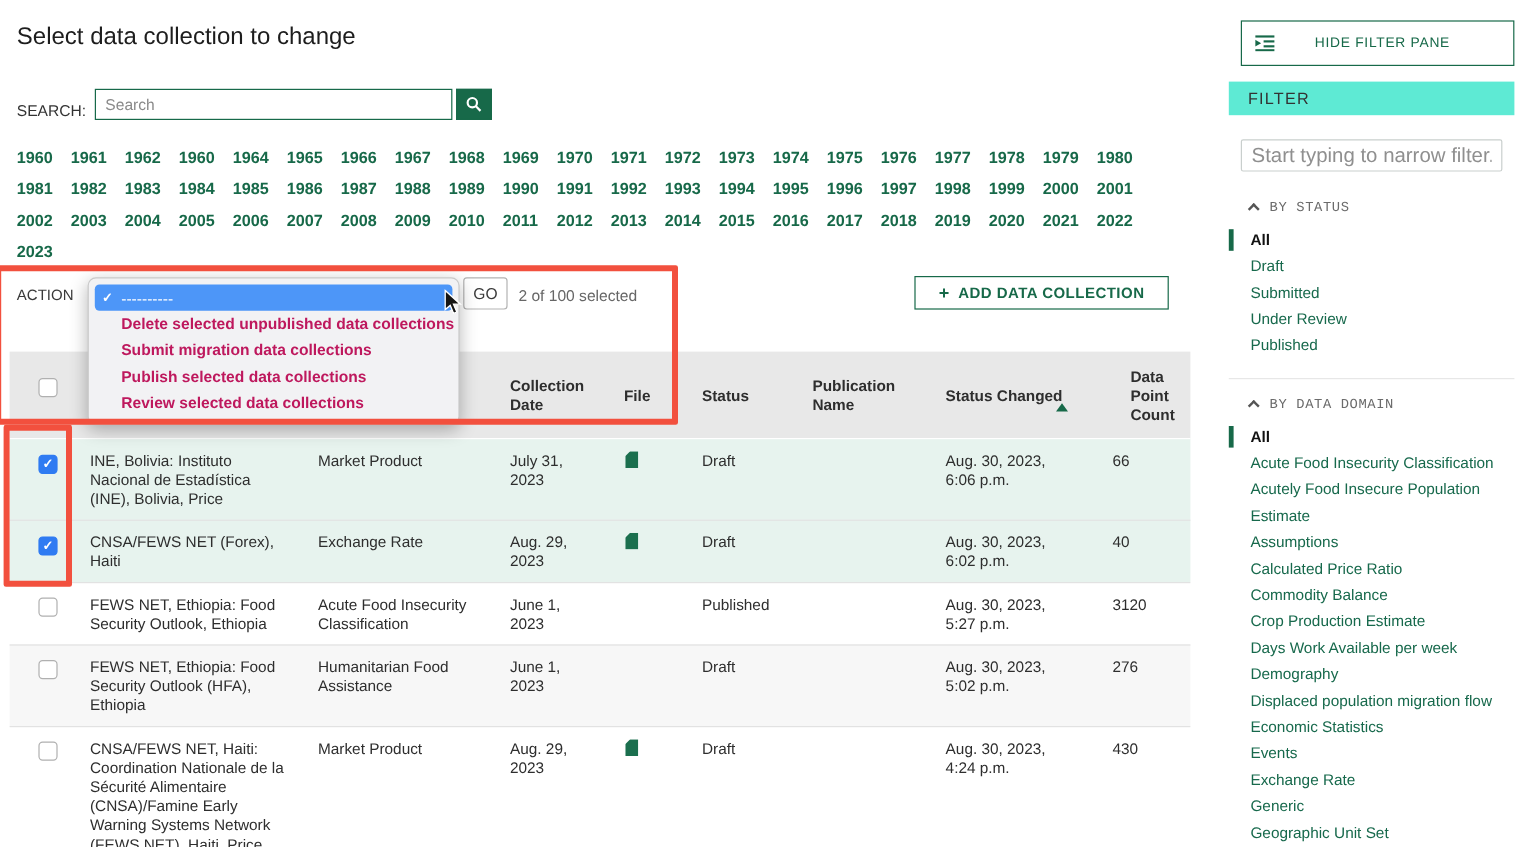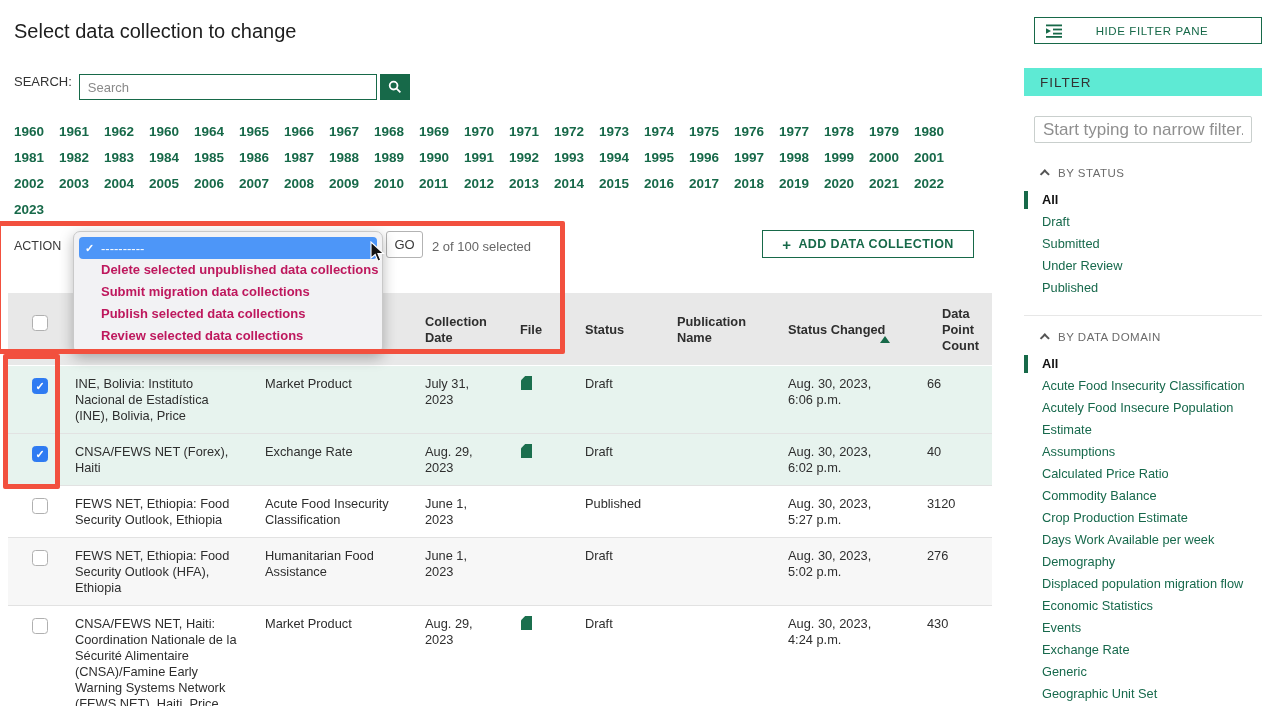--- a/index.html
+++ b/index.html
@@ -4,21 +4,21 @@
 <style>
   * { margin:0; padding:0; box-sizing:border-box; }
   html,body { width:1268px; height:706px; overflow:hidden; background:#fff;
     font-family:"Liberation Sans", sans-serif; color:#333; }
   body { position:relative; }
   a { text-decoration:none; }
 
   
   .page-title { position:absolute; left:14px; top:20px; font-size:20px; font-weight:500; color:#1d1d1d; }
 
-  .search-row { position:absolute; left:14px; top:74px; display:flex; align-items:flex-start; }
+  .search-row { position:absolute; left:14px; top:74px; display:flex; align-items:flex-end; }
   .search-label { font-size:13px; color:#333; margin-right:7px; }
   .search-input { width:298px; height:26px; border:1px solid #176949; border-radius:0;
     font-size:13px; padding:0 8px; color:#333; outline:none; font-family:inherit; }
   .search-input::placeholder { color:#8a8a8a; }
   .search-btn { width:30px; height:26px; margin-left:3px; background:#176949; border:1px solid #176949;
     display:flex; align-items:center; justify-content:center; cursor:pointer; }
 
   .year-links { position:absolute; left:14px; top:119px; width:952px; display:flex; flex-wrap:wrap; }
   .year { display:inline-block; width:31px; margin-right:14px; line-height:26px;
     color:#176949; font-weight:700; font-size:13.5px; cursor:pointer; }
@@ -80,42 +80,42 @@
 
   
   .anno { position:absolute; border:5px solid #f2503e; border-radius:2px; z-index:50; pointer-events:none; }
   .anno-1 { left:-4px; top:221px; width:569px; height:133px; }
   .anno-2 { left:3px;  top:354px; width:57px;  height:135px; }
 
   
   .cursor { position:absolute; left:370px; top:241px; z-index:60; pointer-events:none; }
 
   
-  .hide-filter-btn { position:absolute; left:1034px; top:17px; width:228px; height:27px;
+  .hide-filter-btn { position:absolute; left:1034px; top:17px; width:228px; height:38px;
     background:#fff; border:1.5px solid #176949; display:flex; align-items:center; cursor:pointer; }
   .hide-filter-btn .hf-icon { margin-left:11px; }
   .hide-filter-btn .hf-label { flex:1; text-align:center; margin-right:20px;
     color:#176949; font-size:11.5px; letter-spacing:.6px; font-weight:500; }
 
   .filter-head { position:absolute; left:1024px; top:68px; width:238px; height:28px;
     background:#5eead4; display:flex; align-items:center; }
   .filter-head span { margin-left:16px; font-size:13.5px; letter-spacing:1px; color:#333; }
 
   .filter-input { position:absolute; left:1034px; top:116px; width:218px; height:27px;
     border:1px solid #c9cfcd; border-radius:2px; font-size:17px; padding:0 8px; color:#333;
     outline:none; font-family:inherit; }
   .filter-input::placeholder { color:#8f8f8f; }
 
   .filter-sections { position:absolute; left:1024px; top:152px; width:238px; }
   .fsection { padding:12px 8px 14px 18px; }
   .fsection + .fsection { border-top:1px solid #e7e7e7; margin-top:2px; }
   .fs-head { display:flex; align-items:center; margin-bottom:7px; cursor:pointer; height:18px; }
   .chev { display:inline-block; width:7px; height:7px; border-left:2px solid #555;
     border-top:2px solid #555; transform:rotate(45deg) translateY(1px); margin-right:9px; }
-  .fs-title { font-size:11.5px; color:#6b6b6b; letter-spacing:.5px; font-weight:500; }
+  .fs-title { font-size:11.5px; color:#6b6b6b; letter-spacing:.5px; font-weight:500;font-family:Liberation Mono, monospace; }
   .fitem { position:relative; line-height:22px; font-size:12.8px; color:#17694c;
     width:206px; cursor:pointer; }
   .fitem.active { font-weight:700; color:#111; }
   .fbar { position:absolute; left:-18px; top:2px; width:4px; height:18px; background:#176949; }
 </style>
 </head>
 <body>
 
 <h1 class="page-title">Select data collection to change</h1>
 

